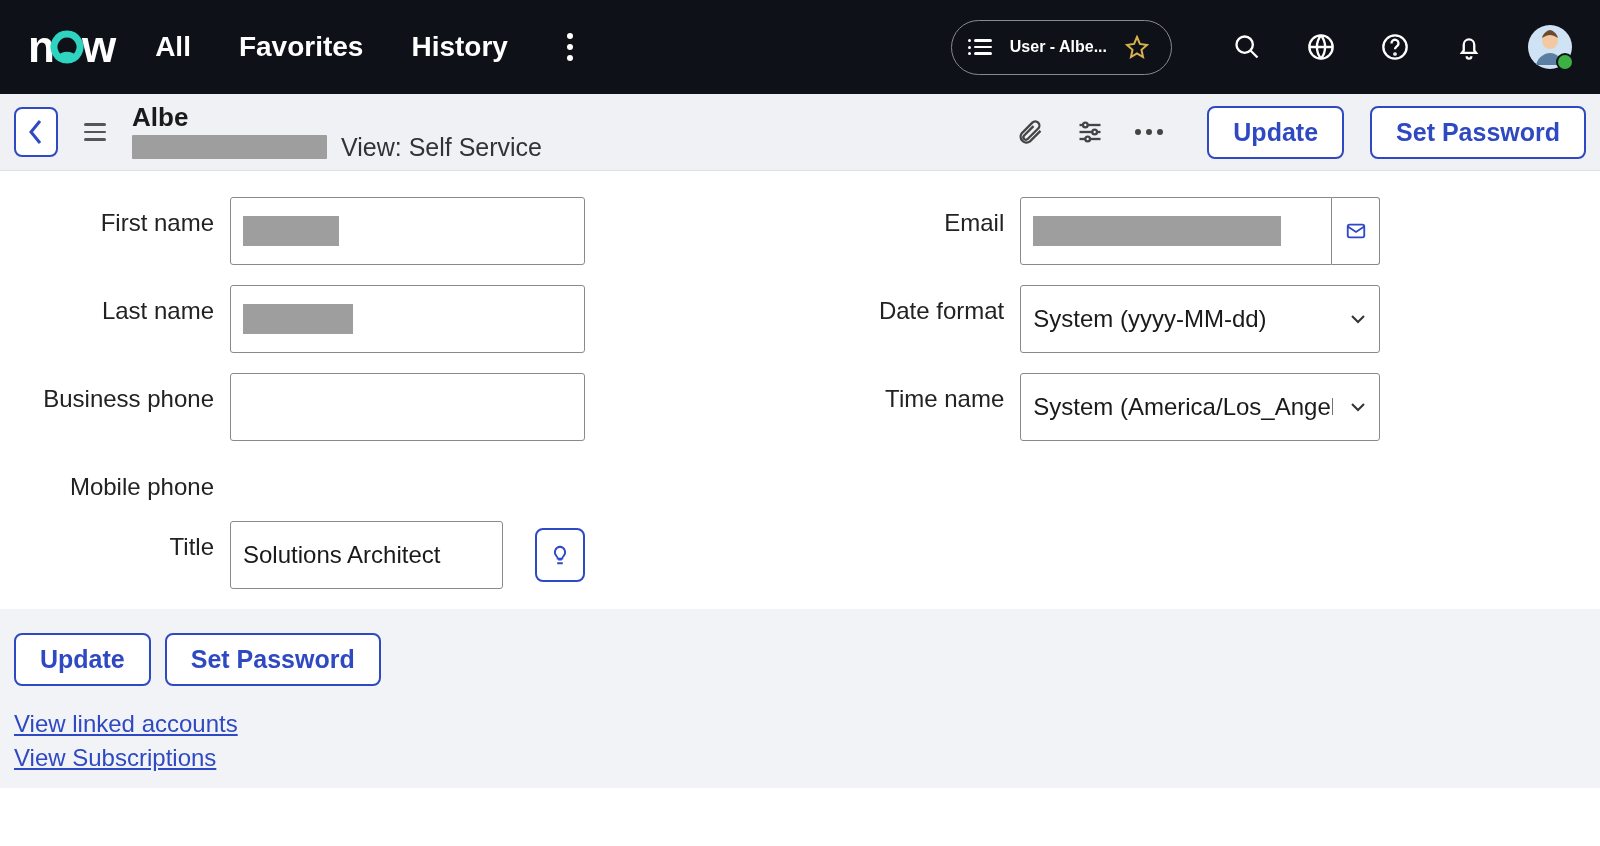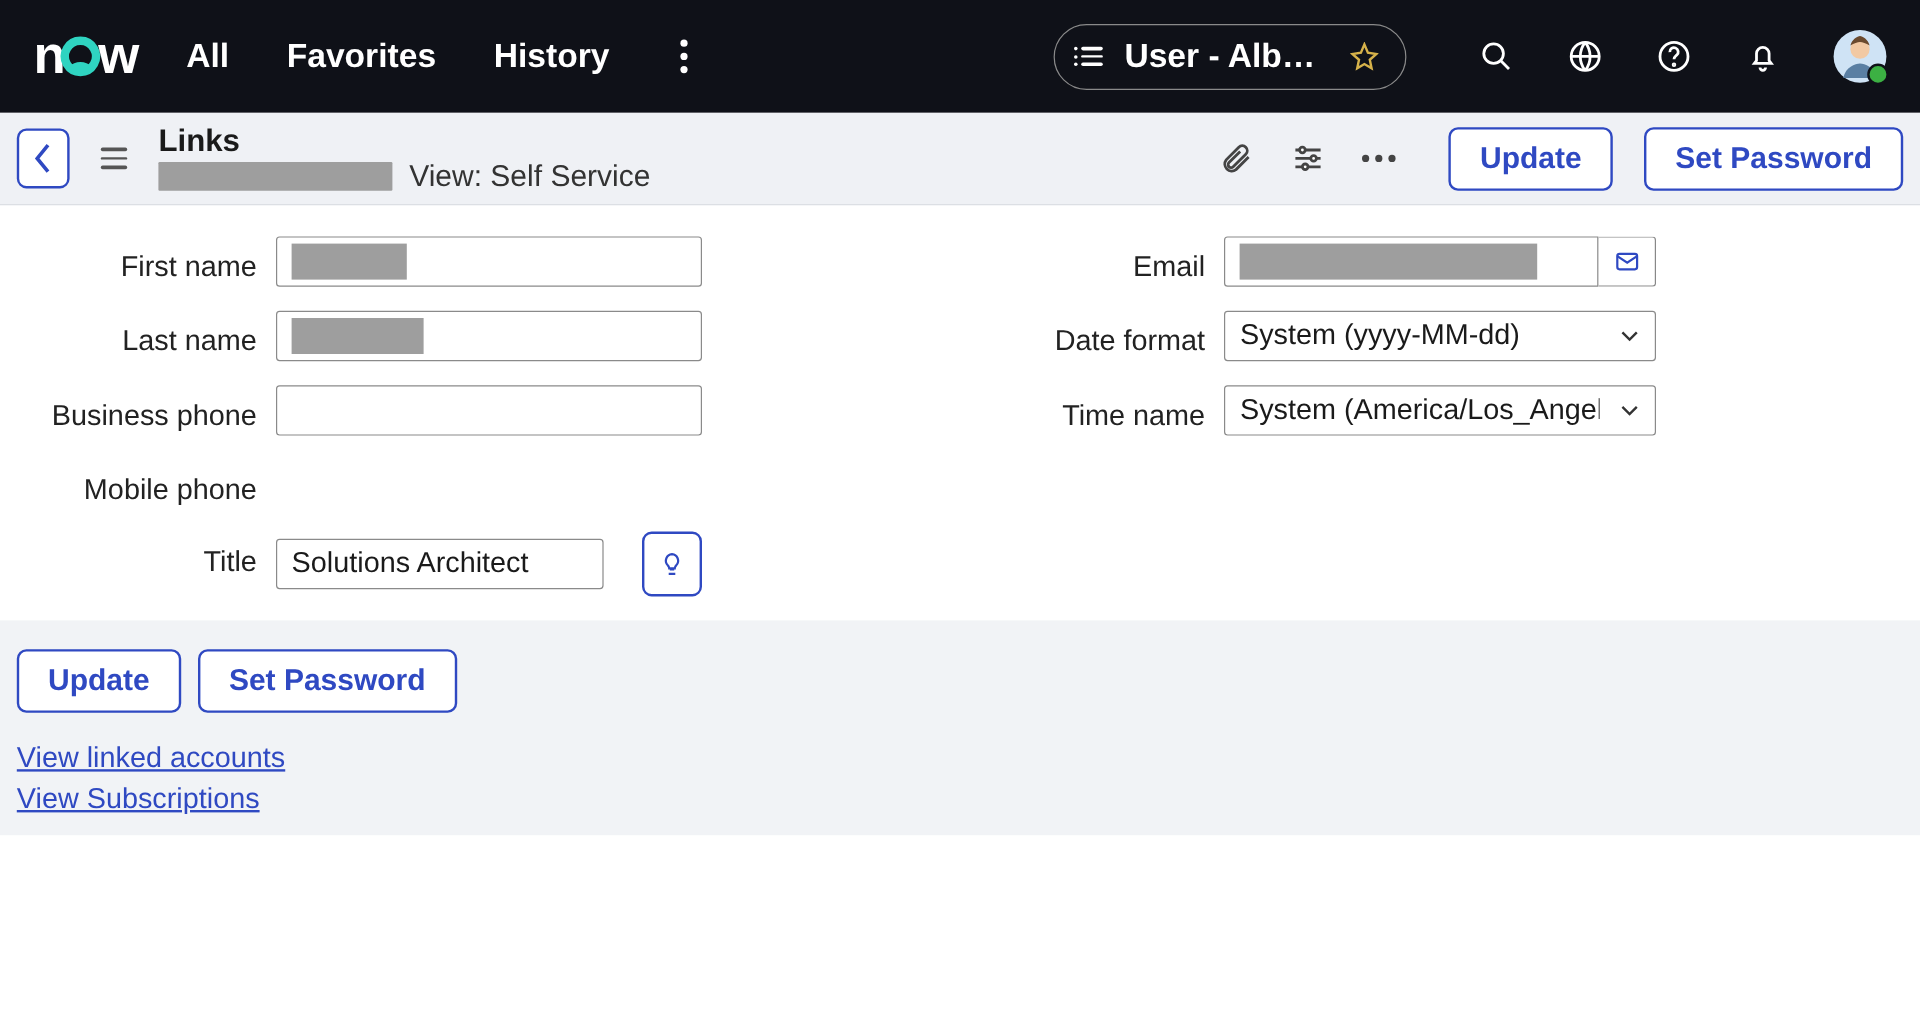--- a/index.html
+++ b/index.html
@@ -55,21 +55,21 @@
     display:flex;
     align-items:center;
     gap:18px;
     max-width: 300px;
   }
   .pill-lines {
     display:flex; flex-direction:column; gap:4px;
   }
   .pill-lines span { display:block; width:18px; height:2.5px; background:#fff; border-radius:2px; position:relative;}
   .pill-lines span::before { content:""; position:absolute; left:-6px; top:0; width:3px; height:3px; background:#fff; border-radius:50%; }
-  .pill-title { font-size:28px; font-weight:700; color:#fff; white-space:nowrap; overflow:hidden; text-overflow:ellipsis; max-width:170px;}
+  .pill-title { font-size:16px; font-weight:700; color:#fff; white-space:nowrap; overflow:hidden; text-overflow:ellipsis; max-width:170px;}
   .star-icon { color:#d6b24a; }
 
   .top-icons { display:flex; align-items:center; gap:44px; margin-left:60px; }
   .top-icon { width:30px; height:30px; display:flex; align-items:center; justify-content:center; cursor:pointer; }
   .top-icon svg { stroke:#fff; fill:none; stroke-width:2; }
   .avatar { width:44px; height:44px; border-radius:50%; background:#cfe3f5; position:relative; cursor:pointer; overflow:visible;}
   .avatar::after { content:""; position:absolute; right:-2px; bottom:-2px; width:14px; height:14px; background:#3cb043; border:2px solid #0f1118; border-radius:50%; }
   .avatar svg { width:100%; height:100%; }
 
   
@@ -120,21 +120,21 @@
   .form-area { padding: 26px 14px 20px 14px; display:flex; gap:40px;border-radius:27px;}
   .col { display:flex; flex-direction:column; gap:20px; }
   .col.left { flex: 0 0 49%; }
   .col.right { flex: 0 0 49%; }
   .field-row { display:flex; align-items:flex-start; gap:16px; }
   .field-label { width:200px; text-align:right; font-size:24px; color:#222; padding-top:12px;}
   .field-control { flex: 0 0 355px; display:flex; flex-direction:column; gap:14px;}
   .text-input, .select-input {
     border:1px solid #8a8a8a;
     border-radius:3px;
-    height:42px;
+    height:68px;
     font-size:24px;
     padding: 0 12px;
     background:#fff;
     display:flex;
     align-items:center;
     position:relative;
   }
   .select-input { justify-content:space-between; cursor:pointer;}
   .select-input .chev { }
   .input-redact { background:#9e9e9e; height:30px; display:inline-block; }
@@ -243,21 +243,21 @@
     <svg width="18" height="28" viewBox="0 0 18 28">
         <polyline points="13,3 4,14 13,25"></polyline>
       </svg>
   </div>
   <div class="hamburger">
       <span></span>
       <span></span>
       <span></span>
     </div>
   <div class="header-title-block">
-    <div class="t1">Links</div>
+    <div class="t1">Albe</div>
     <div class="row2">
       <span class="redact-box" style="width:195px"></span>
       <span class="view-label">View: Self Service</span>
     </div>
   </div>
   <div class="headerbar-spacer"></div>
   <div class="header-icons">
     <div class="header-icon">
       <svg width="28" height="28" viewBox="0 0 24 24">
           <path d="M21 11l-9 9a5 5 0 01-7-7l9-9a3.5 3.5 0 015 5l-9 9a2 2 0 01-3-3l8-8"></path>

